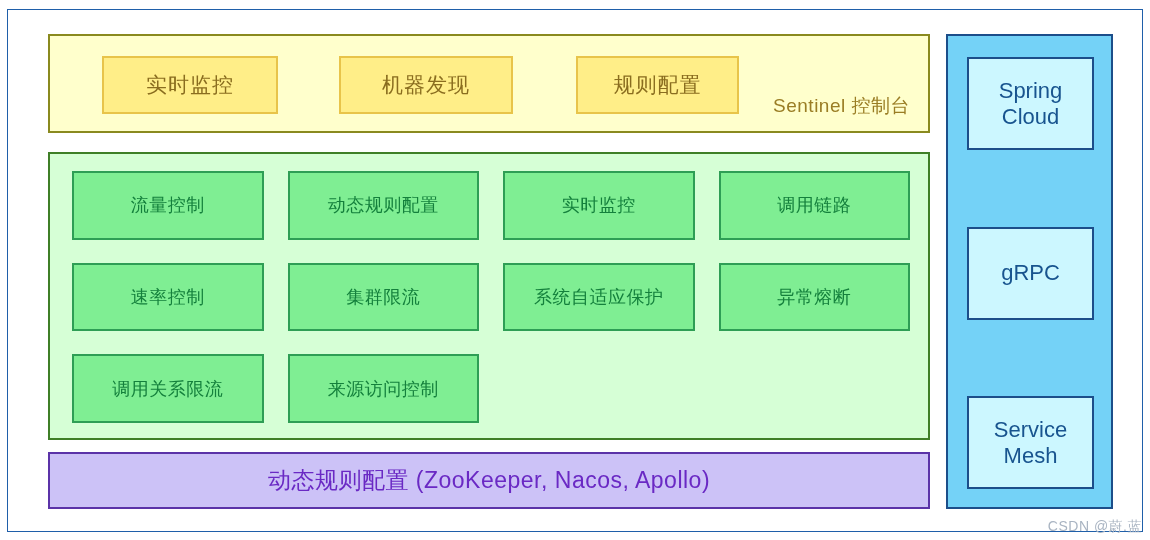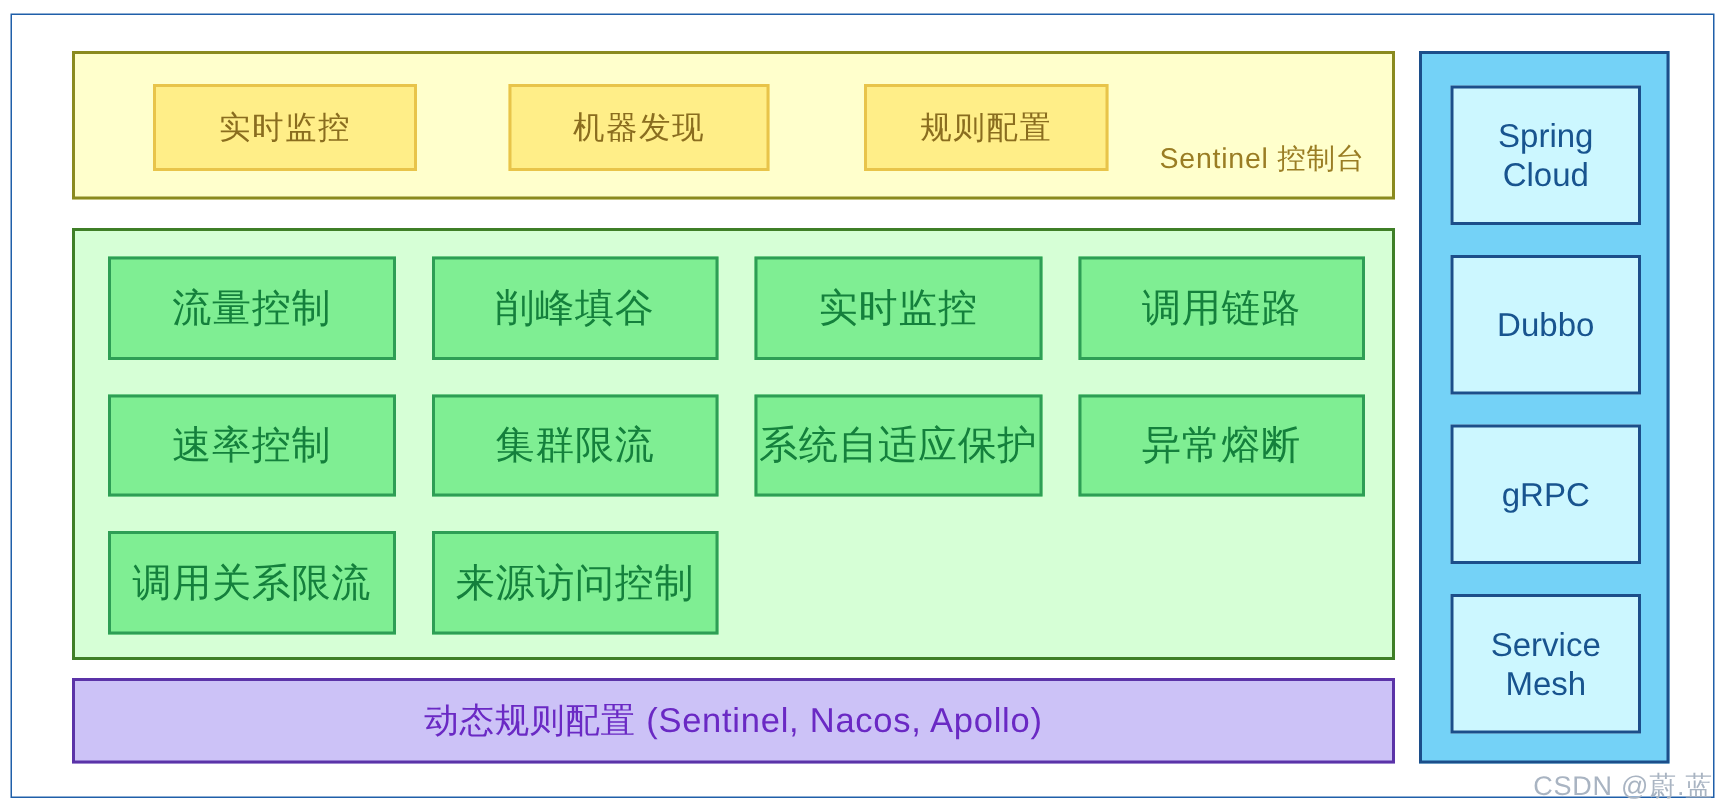--- a/index.html
+++ b/index.html
@@ -109,21 +109,21 @@
     row-gap: 23px;
   }
   .feature-box {
     background: #7fee93;
     border: 2px solid #2e9e55;
     box-sizing: border-box;
     display: flex;
     align-items: center;
     justify-content: center;
     color: #14803c;
-    font-size: 26px;
+    font-size: 18px;
     letter-spacing: 0.5px;
     white-space: nowrap;
   }
 
   
   .rules-bar {
     position: absolute;
     left: 0;
     top: 418px;
     width: 882px;
@@ -175,21 +175,21 @@
     line-height: 1.15;
     white-space: pre-line;
   }
 
   
   .watermark {
     position: absolute;
     right: 8px;
     bottom: 4px;
     color: #a9b4c2;
-    font-size: 18px;
+    font-size: 14px;
     letter-spacing: 0.5px;
     white-space: nowrap;
   }
 </style>
 </head>
 <body>
 
 <div class="outer-frame"></div>
 
 <div class="diagram">
@@ -208,21 +208,21 @@
       </div>
       <div class="console-label">Sentinel 控制台</div>
     </div>
 
     <div class="features-panel">
       <div class="features-grid">
         <div class="feature-box">
           <span>流量控制</span>
         </div>
         <div class="feature-box">
-          <span>削峰填谷</span>
+          <span>动态规则配置</span>
         </div>
         <div class="feature-box">
           <span>实时监控</span>
         </div>
         <div class="feature-box">
           <span>调用链路</span>
         </div>
         <div class="feature-box">
           <span>速率控制</span>
         </div>
@@ -238,35 +238,32 @@
         <div class="feature-box">
           <span>调用关系限流</span>
         </div>
         <div class="feature-box">
           <span>来源访问控制</span>
         </div>
       </div>
     </div>
 
     <div class="rules-bar">
-      <span>动态规则配置 (Sentinel, Nacos, Apollo)</span>
+      <span>动态规则配置 (ZooKeeper, Nacos, Apollo)</span>
     </div>
 
   </div>
 
   <div class="adapter-panel">
     <div class="adapter-list">
       <div class="adapter-box">
         <span>Spring
 Cloud</span>
       </div>
       <div class="adapter-box">
-        <span>Dubbo</span>
-      </div>
-      <div class="adapter-box">
         <span>gRPC</span>
       </div>
       <div class="adapter-box">
         <span>Service
 Mesh</span>
       </div>
     </div>
   </div>
 
   <div class="watermark">CSDN @蔚.蓝</div>

